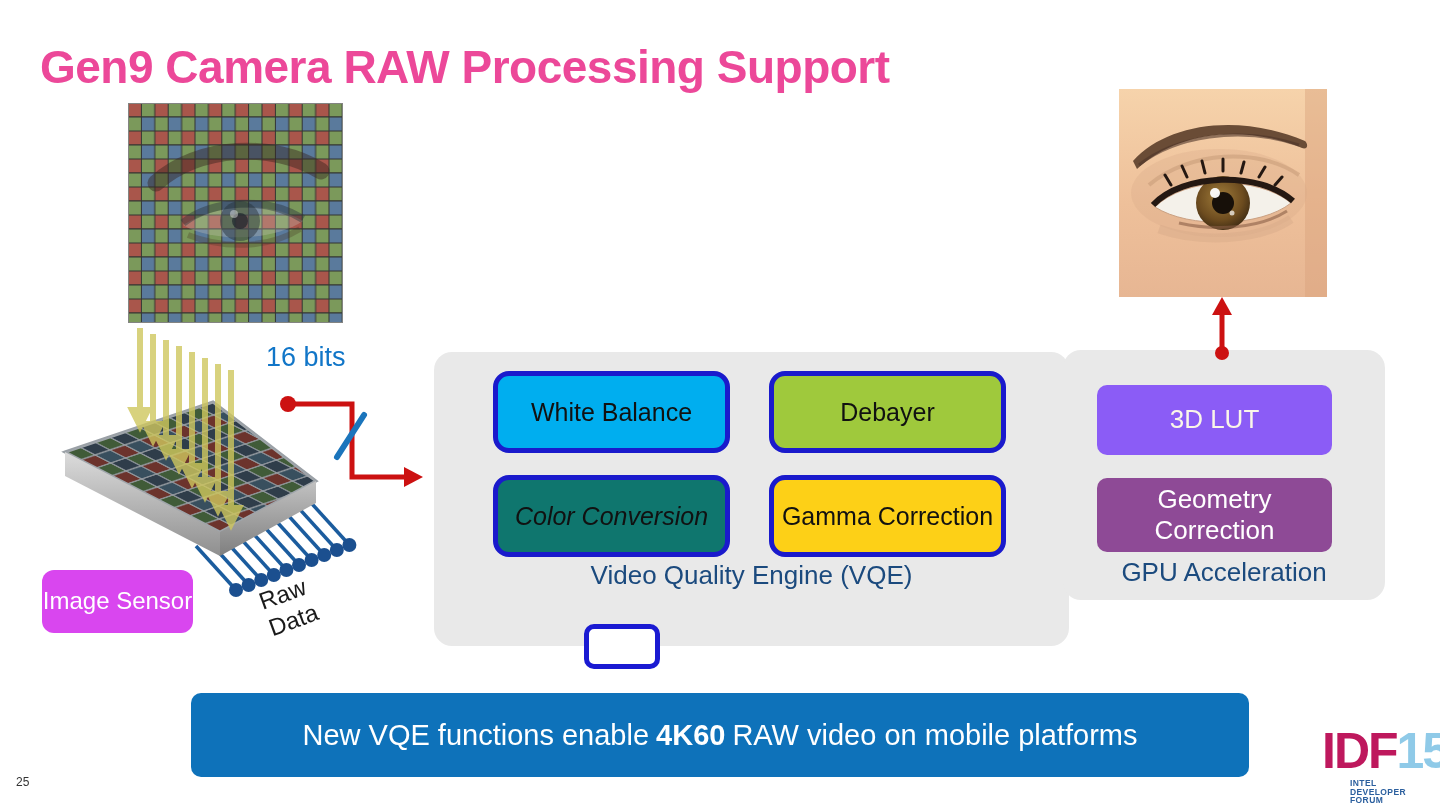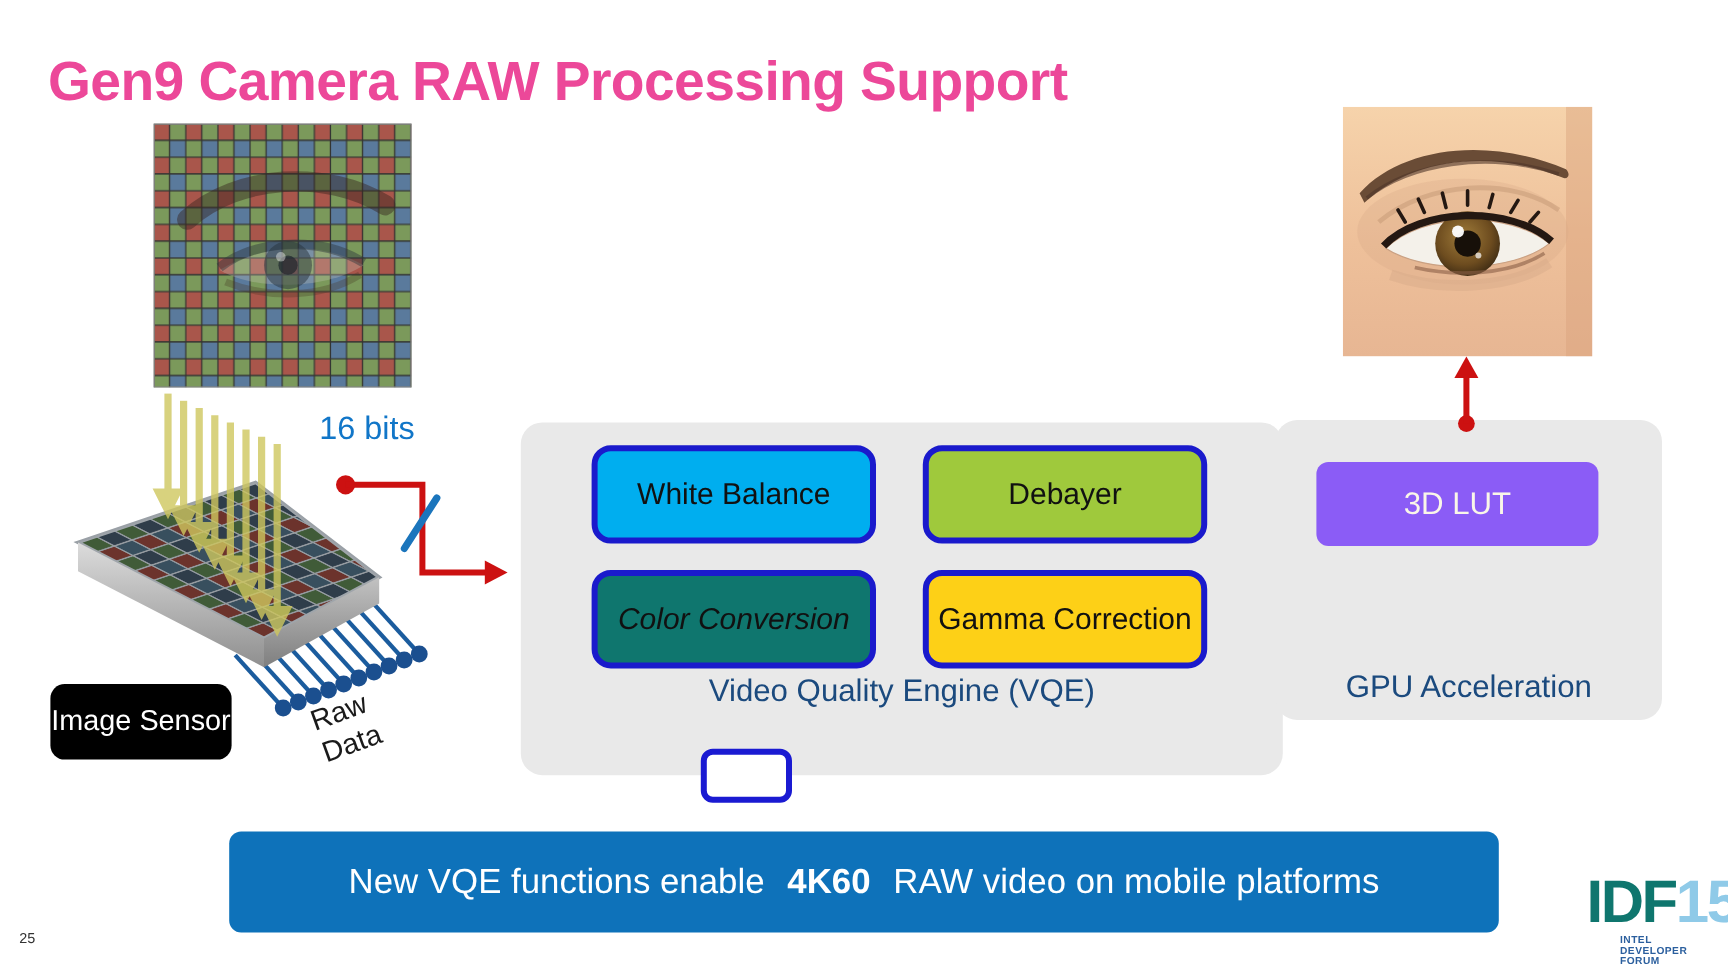--- a/index.html
+++ b/index.html
@@ -24,36 +24,36 @@
   .plain{border-radius:10px;color:#faf6e8;font-size:26px;}
   #box-wb{left:59px;top:19px;width:227px;height:72px;}
   #box-db{left:335px;top:19px;width:227px;height:72px;}
   #box-cc{left:59px;top:123px;width:227px;height:72px;}
   #box-gc{left:335px;top:123px;width:227px;height:72px;}
   #box-lut{left:34px;top:35px;width:235px;height:70px;}
   #box-geo{left:34px;top:128px;width:235px;height:74px;}
   
   #bits-label{left:266px;top:342px;font-size:27px;color:#1176c8;}
   
-  #sensor-tag{left:42px;top:570px;width:151px;height:63px;background:#000000;border-radius:12px;
+  #sensor-tag{left:42px;top:570px;width:151px;height:63px;background:#d946ef;border-radius:12px;
               color:#fff;font-size:24px;display:flex;align-items:center;justify-content:center;
               text-align:center;line-height:1.2;}
   
   #raw-data{left:262px;top:572px;width:92px;font-size:24px;color:#1a1a1a;line-height:1.15;
             transform:rotate(-20deg);text-align:left;}
   
   #legend-swatch{left:584px;top:624px;width:66px;height:35px;background:#fff;border:5px solid #1a1ad2;border-radius:10px;}
   #legend-label{left:676px;top:626px;font-size:30px;color:#111;}
   
   #banner{left:191px;top:693px;width:1058px;height:84px;border-radius:10px;display:flex;
-          align-items:center;justify-content:center;color:#fff;font-size:29px;gap:12px;}
+          align-items:center;justify-content:center;color:#fff;font-size:29px;}
   #banner b{font-weight:bold;margin:0 7px;}
   
   #idf-logo{left:1322px;top:726px;width:110px;text-align:left;line-height:1;}
-  #idf-word{font-size:50px;font-weight:800;letter-spacing:-2px;color:#0f766e;}
+  #idf-word{font-size:50px;font-weight:800;letter-spacing:-2px;color:#be185d;}
   #idf-year{font-size:50px;font-weight:800;letter-spacing:-2px;color:#8fcae8;}
   #idf-sub{font-size:8.5px;font-weight:bold;color:#2b5f9e;letter-spacing:0.4px;margin-top:3px;margin-left:28px;}
   
   #page-num{left:16px;top:775px;font-size:12px;color:#333;}
   img,svg{display:block;}
 </style>
 </head>
 <body>
 
 <div id="slide">
@@ -198,20 +198,21 @@
   <div class="abs panel" id="vqe-panel">
     <div class="pbox gen9" id="box-wb" style="background: rgb(0, 174, 239);">White Balance</div>
     <div class="pbox gen9" id="box-db" style="background: rgb(159, 201, 60);">Debayer</div>
     <div class="pbox gen9" id="box-cc" style="background: #0f766e; font-style: italic;">Color Conversion</div>
     <div class="pbox gen9" id="box-gc" style="background: rgb(253, 208, 23);">Gamma Correction</div>
     <div class="panel-label" id="vqe-label">Video Quality Engine (VQE)</div>
   </div>
 
   <div class="abs panel" id="gpu-panel">
     <div class="pbox plain" id="box-lut" style="background: #8b5cf6;">3D LUT</div>
+    <div class="pbox plain" id="box-geo" style="color: rgb(255, 255, 255); background: rgb(142, 74, 150);">Geometry Correction</div>
     <div class="panel-label" id="gpu-label">GPU Acceleration</div>
   </div>
 
   <svg class="abs" style="left:1200px;top:295px;" width="44" height="66" viewBox="0 0 44 66">
     <circle cx="22" cy="58" r="7" fill="#cc1111"></circle>
     <line x1="22" y1="58" x2="22" y2="16" stroke="#cc1111" stroke-width="5"></line>
     <polygon points="22,2 12,20 32,20" fill="#cc1111"></polygon>
   </svg>
 
   <div class="abs" id="legend-swatch"></div>

